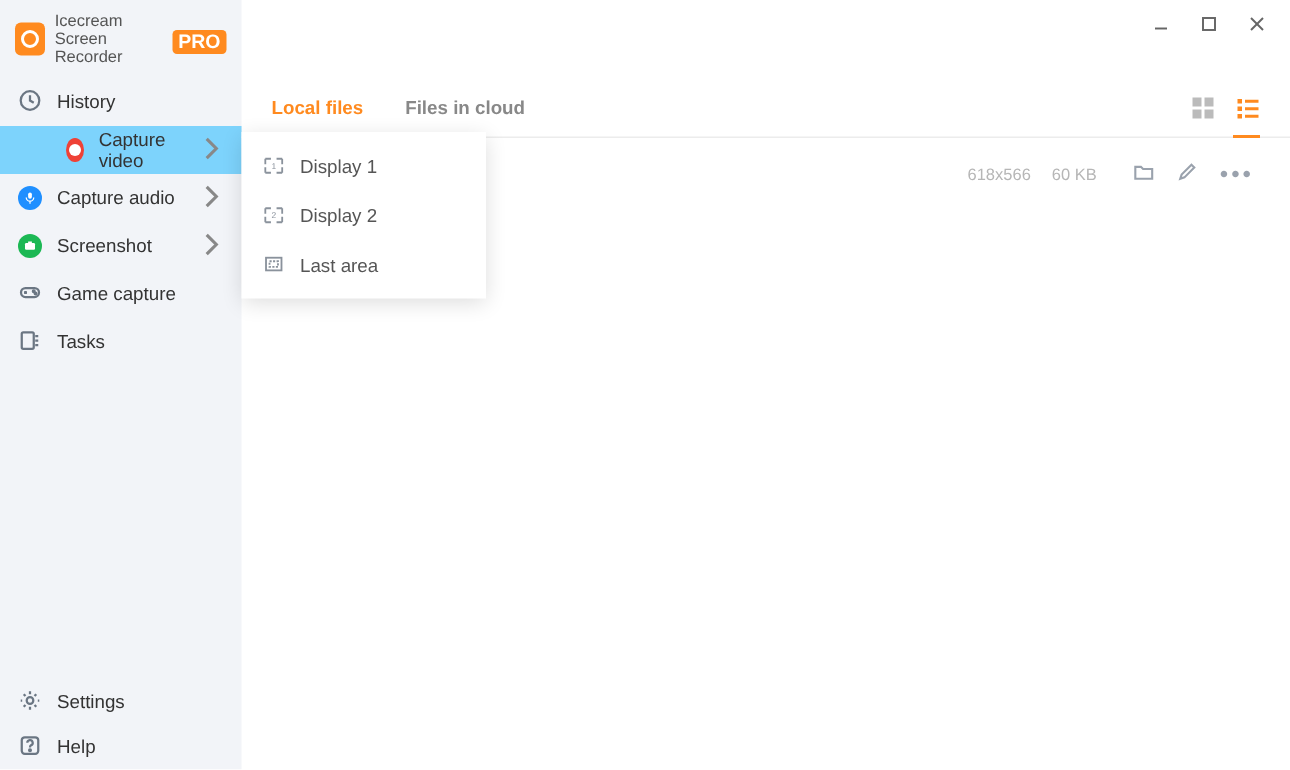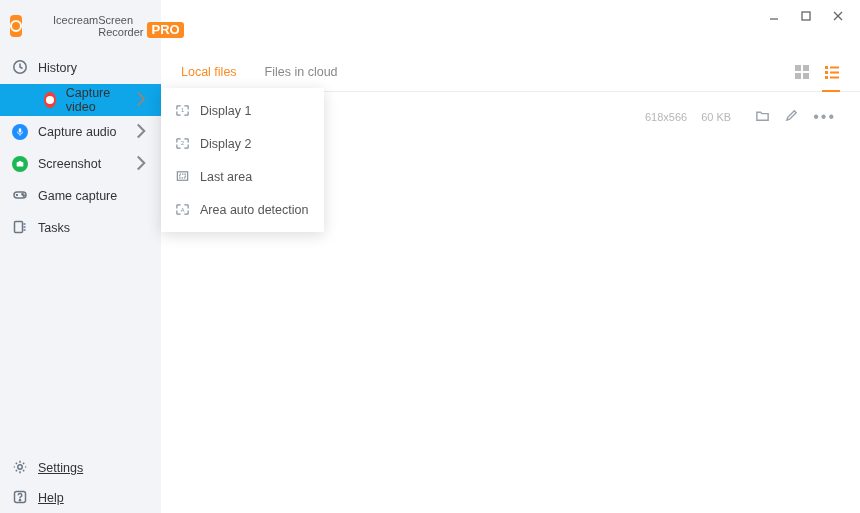--- a/index.html
+++ b/index.html
@@ -4,51 +4,51 @@
 <style>
   * { margin: 0; padding: 0; box-sizing: border-box; font-family: "Segoe UI", Arial, sans-serif; }
   html, body { width: 860px; height: 513px; overflow: hidden; background: #fff; color: #333; }
   .app { display: flex; flex-direction: column; width: 100%; height: 100%; }
 
   
   .titlebar { height: 52px; display: flex; align-items: stretch; }
   .brand { width: 161px; background: #f2f4f8; display: flex; align-items: center; padding: 8px 10px; gap: 6px; }
   .brand .logo { width: 22px; height: 22px; border-radius: 4px; background: #ff8a1f; display: flex; align-items: center; justify-content: center; }
   .brand .logo-inner { width: 12px; height: 12px; border: 2px solid #fff; border-radius: 50%; }
-  .brand .titles { display: flex; line-height: 1.1; margin-left: 25px; }
+  .brand .titles { display: flex; flex-direction: column; line-height: 1.1; }
   .brand .t1 { font-size: 11px; color: #555; }
-  .brand .t2 { font-size: 11px; color: #555; display: flex; align-items: flex-end; gap: 4px; }
+  .brand .t2 { font-size: 11px; color: #555; display: flex; align-items: flex-start; gap: 4px; }
   .brand .badge { background: #ff8a1f; color: #fff; font-weight: bold; font-size: 13px; padding: 1px 4px; border-radius: 3px; }
 
   .titlebar-right { flex: 1; display: flex; align-items: flex-start; justify-content: flex-end; padding: 4px 6px; }
   .winbtn { width: 32px; height: 24px; display: flex; align-items: center; justify-content: center; color: #666; cursor: pointer; }
   .winbtn svg { width: 12px; height: 12px; stroke: currentColor; fill: none; stroke-width: 1.3; }
 
   
   .body { flex: 1; display: flex; min-height: 0; }
 
   .sidebar { width: 161px; background: #f2f4f8; display: flex; flex-direction: column; }
   .nav { flex: 1; }
   .nav-item { height: 32px; display: flex; align-items: center; padding: 0 12px; font-size: 12.5px; color: #333; gap: 10px; cursor: pointer; position: relative; }
-  .nav-item.selected { background: #0ea5e9; padding-left: 44px; }
+  .nav-item.selected { background: #7dd3fc; padding-left: 44px; }
   .nav-item .chev { margin-left: auto; color: #888; }
   .nav-item svg { width: 16px; height: 16px; }
   .ic-circ { width: 16px; height: 16px; border-radius: 50%; display: flex; align-items: center; justify-content: center; }
   .ic-circ svg { width: 10px; height: 10px; fill: #fff; }
   .ic-red { background: #ef4136; }
   .ic-green { background: #1cb854; }
   .ic-blue { background: #1f8fff; }
   .ic-plain { color: #6b7683; }
   .ic-plain svg { fill: none; stroke: currentColor; stroke-width: 1.5; }
 
-  .footer-nav .nav-item { height: 30px; text-decoration: underline; }
+  .footer-nav .nav-item { height: 30px; }
 
   
   .main { flex: 1; display: flex; flex-direction: column; position: relative; }
-  .tabs { height: 40px; border-bottom: 1px solid #ececec; display: flex; align-items: center; padding: 0 20px; gap: 28px; }
+  .tabs { height: 40px; border-bottom: 1px solid #ececec; display: flex; align-items: center; padding: 0 20px; gap: 28px; font-weight: bold; }
   .tab { font-size: 12.5px; color: #888; padding-bottom: 9px; padding-top: 11px; border-bottom: 2px solid transparent; cursor: pointer; }
   .tab.active { color: #ff8a1f; border-bottom-color: #ff8a1f; }
   .tabs .spacer { flex: 1; }
   .view-toggle { display: flex; gap: 14px; align-items: center; }
   .view-toggle .vt { width: 16px; height: 16px; color: #bbb; cursor: pointer; }
   .view-toggle .vt.active { color: #ff8a1f; }
   .view-toggle .vt svg { width: 16px; height: 16px; fill: currentColor; }
   .vt-underline { position: absolute; right: 20px; top: 38px; width: 18px; height: 2px; background: #ff8a1f; }
 
   .content { flex: 1; position: relative; padding: 14px 24px; }
@@ -272,22 +272,15 @@
         </svg>
       <span>Display 2</span>
     </div>
     <div class="sm-item">
       <svg viewBox="0 0 16 16">
           <rect x="2.5" y="3" width="11" height="9"></rect>
           <rect x="5" y="5.5" width="6" height="4" stroke-dasharray="1.5 1"></rect>
         </svg>
       <span>Last area</span>
     </div>
-    <div class="sm-item">
-      <svg viewBox="0 0 16 16">
-          <path d="M2 3h4M2 3v4M14 3h-4M14 3v4M2 13h4M2 13v-4M14 13h-4M14 13v-4"></path>
-          <text x="8" y="10.3" font-size="6" text-anchor="middle" fill="#8a929c" stroke="none">A</text>
-        </svg>
-      <span>Area auto detection</span>
-    </div>
   </div>
 
 </div>
 
 </body></html>

